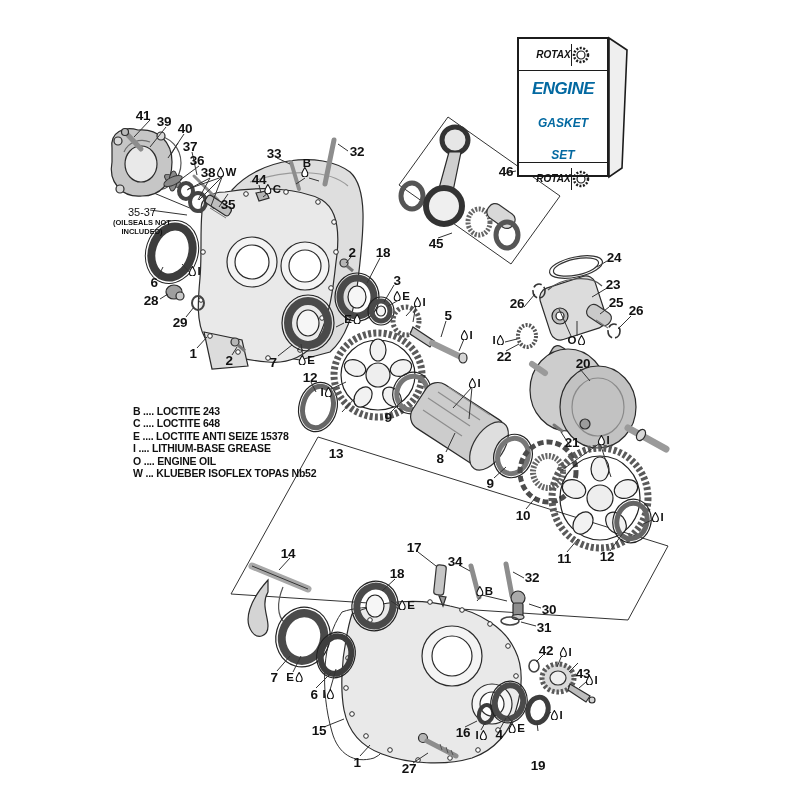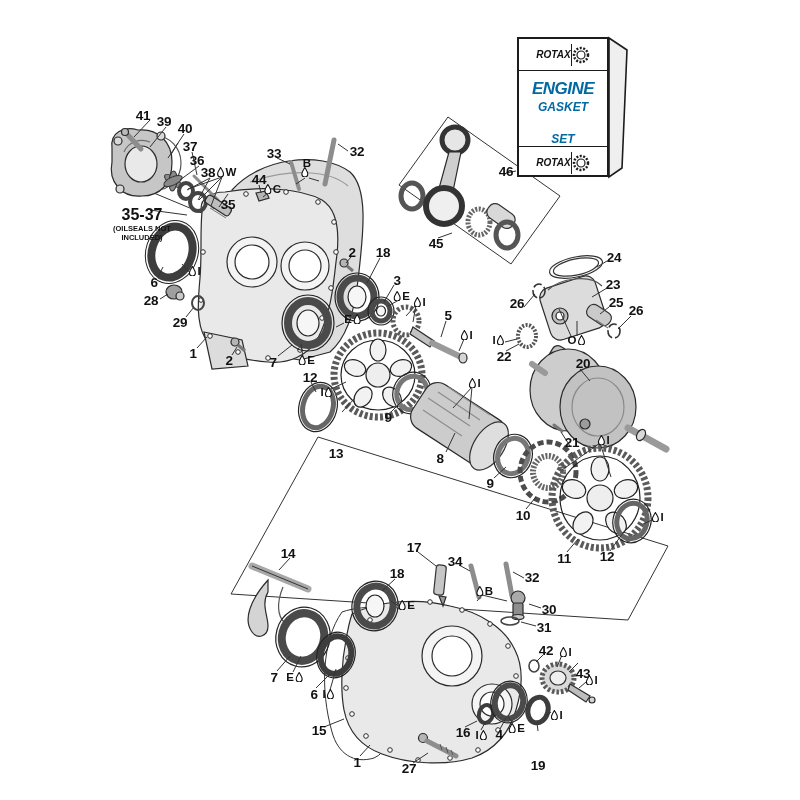--- a/index.html
+++ b/index.html
@@ -10,33 +10,33 @@
           font-size:13.5px;color:#111;letter-spacing:-0.3px;white-space:nowrap;}
   .marker{position:absolute;transform:translate(-50%,-50%);font-weight:bold;
           font-size:11.5px;color:#111;white-space:nowrap;}
   .marker .drop{position:absolute;top:1px;}
   .marker .drop.l{right:100%;margin-right:1px;}
   .marker .drop.r{left:100%;margin-left:1px;}
   .marker .drop.b{left:-2px;top:10px;}
   #legend{position:absolute;left:133px;top:405px;font-weight:bold;font-size:10.5px;
           color:#111;line-height:12.4px;letter-spacing:-0.2px;}
   #note-group{position:absolute;left:106px;top:206px;color:#111;text-align:center;width:72px;}
-  #note-range{font-weight:bold;font-size:16px;text-align:center;}
+  #note-range{font-weight:normal;font-size:11px;text-align:center;}
   #note-sub{font-weight:bold;font-size:7.5px;line-height:9px;}
   
   #gasket-box{position:absolute;left:517px;top:37px;width:92px;height:140px;background:#fff;
               border:2px solid #1c1c1c;box-sizing:border-box;display:flex;flex-direction:column;}
   .gb-band{height:31px;display:flex;align-items:center;justify-content:center;flex:0 0 auto;}
   .gb-band.top{border-bottom:1.5px solid #1c1c1c;}
   .gb-band.bot{border-top:1.5px solid #1c1c1c;margin-top:auto;}
   .gb-brand{font-weight:bold;font-size:10px;font-style:italic;letter-spacing:0;color:#111;}
   .gb-sep{width:1px;height:22px;background:#1c1c1c;}
   .gb-mid{text-align:center;color:#0369a1;padding-top:8px;}
   .gb-t1{font-weight:bold;font-style:italic;font-size:17px;letter-spacing:-0.5px;}
-  .gb-t2{font-weight:bold;font-style:italic;font-size:12px;margin-top:1px;}
+  .gb-t2{font-weight:bold;font-style:italic;font-size:12px;margin-top:17px;}
   .gb-t3{font-weight:bold;font-style:italic;font-size:12px;margin-top:18px;}
 </style>
 </head>
 <body>
 
 <div id="stage">
 
   <svg id="art" width="800" height="800" viewBox="0 0 800 800">
     <g fill="none" stroke="#2b2b2b" stroke-width="1.2">
 
@@ -406,20 +406,28 @@
   </div>
 
   <div id="note-group">
     <div id="note-range">35-37</div>
     <div id="note-sub">
       <div>(OILSEALS NOT</div>
       <div>INCLUDED)</div>
     </div>
   </div>
 
+  <div id="legend">
+      <div>B .... LOCTITE 243</div>
+      <div>C .... LOCTITE 648</div>
+      <div>E .... LOCTITE ANTI SEIZE 15378</div>
+      <div>I .... LITHIUM-BASE GREASE</div>
+      <div>O .... ENGINE OIL</div>
+      <div>W ... KLUEBER ISOFLEX TOPAS Nb52</div>
+    </div>
 
   <div id="labels">
       <div class="plabel" style="left: 143px; top: 115px;">41</div>
       <div class="plabel" style="left: 164px; top: 121px;">39</div>
       <div class="plabel" style="left: 185px; top: 128px;">40</div>
       <div class="plabel" style="left: 190px; top: 146px;">37</div>
       <div class="plabel" style="left: 197px; top: 160px;">36</div>
       <div class="plabel" style="left: 208px; top: 172px;">38</div>
       <div class="plabel" style="left: 228px; top: 204px;">35</div>
       <div class="plabel" style="left: 259px; top: 179px;">44</div>

